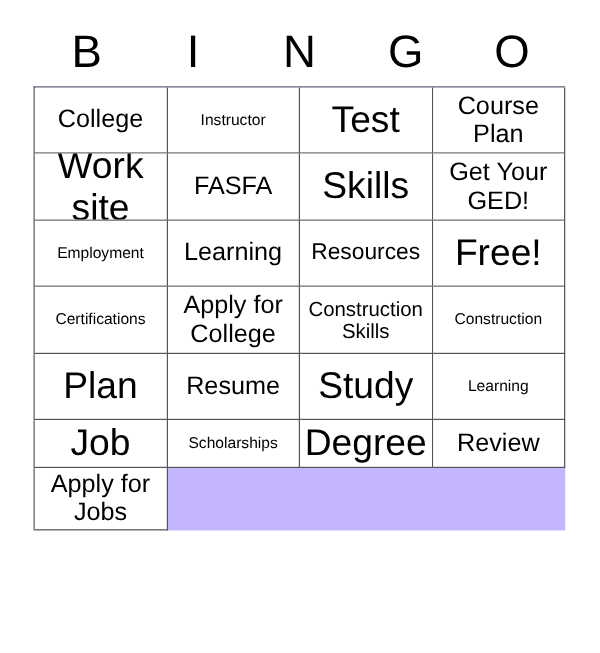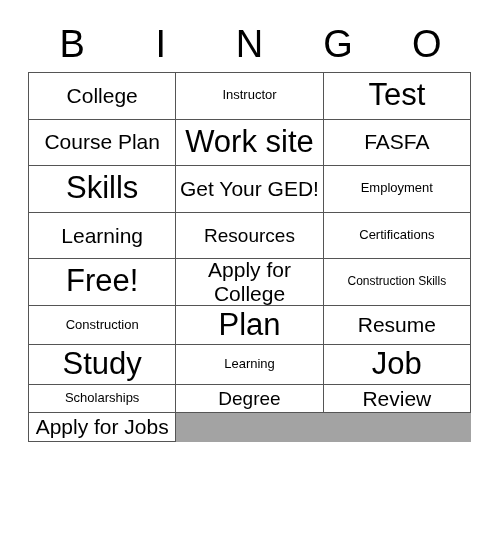--- a/index.html
+++ b/index.html
@@ -47,25 +47,25 @@
 
   
   #bingo-grid {
     position: absolute;
     left: 28px;
     top: 72px;
     width: 443px;
     height: 370px;
     box-sizing: border-box;
     display: grid;
-    grid-template-columns: repeat(3, 1fr);
+    grid-template-columns: repeat(4, 1fr);
     grid-template-rows: repeat(5, 1fr);
     border-top: 1.5px solid #555555;
     border-left: 1.5px solid #555555;
-    background: #a3a3a3;
+    background: #c4b5fd;
   }
 
   .bingo-cell {
     box-sizing: border-box;
     border-right: 1.5px solid #555555;
     border-bottom: 1.5px solid #555555;
     display: flex;
     align-items: center;
     justify-content: center;
     text-align: center;
@@ -78,25 +78,25 @@
     width: 100%;
     line-height: 1.12;
     word-wrap: break-word;
     overflow-wrap: break-word;
     hyphens: none;
     color: #000000;
   }
 
   
   .size-xl  .cell-text { font-size: 31px; }
-  .size-lg  .cell-text { font-size: 19px; }
+  .size-lg  .cell-text { font-size: 31px; }
   .size-md  .cell-text { font-size: 21px; }
   .size-sm  .cell-text { font-size: 19px; }
   .size-xs  .cell-text { font-size: 13px; }
-  .size-xxs .cell-text { font-size: 12px; }
+  .size-xxs .cell-text { font-size: 17px; }
 </style>
 </head>
 <body>
 
 <div id="bingo-card">
 
   <div id="bingo-header">
     <div class="header-letter">B</div>
     <div class="header-letter">I</div>
     <div class="header-letter">N</div>
@@ -134,25 +134,25 @@
     <div class="bingo-cell size-xs">
         <span class="cell-text">Employment</span>
       </div>
     <div class="bingo-cell size-md">
         <span class="cell-text">Learning</span>
       </div>
 
     <div class="bingo-cell size-sm">
         <span class="cell-text">Resources</span>
       </div>
+    <div class="bingo-cell size-xl">
+        <span class="cell-text">Free!</span>
+      </div>
     <div class="bingo-cell size-xs">
         <span class="cell-text">Certifications</span>
-      </div>
-    <div class="bingo-cell size-xl">
-        <span class="cell-text">Free!</span>
       </div>
     <div class="bingo-cell size-md">
         <span class="cell-text">Apply for College</span>
       </div>
     <div class="bingo-cell size-xxs">
         <span class="cell-text">Construction Skills</span>
       </div>
 
     <div class="bingo-cell size-xs">
         <span class="cell-text">Construction</span>

